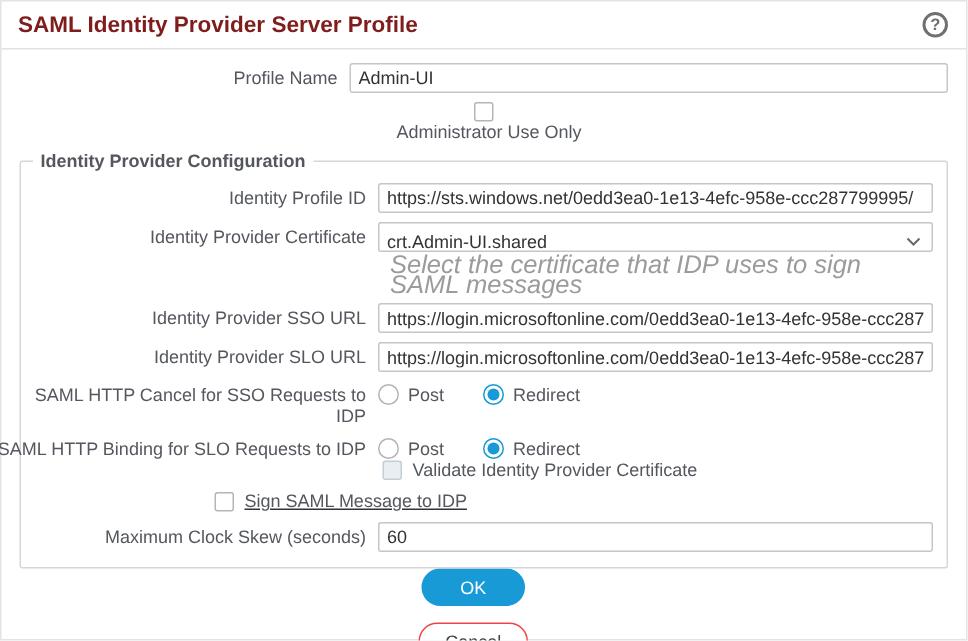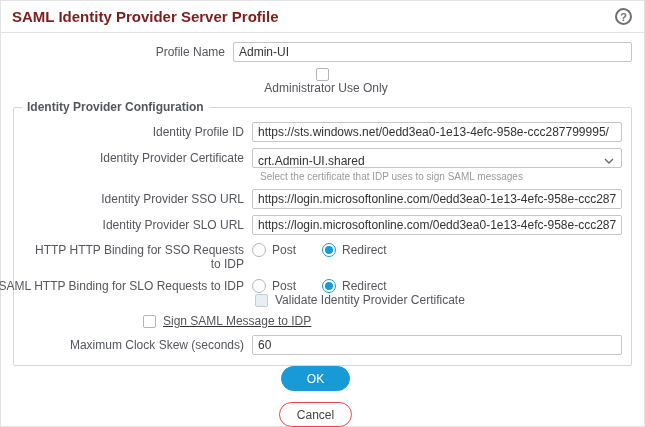--- a/index.html
+++ b/index.html
@@ -83,21 +83,21 @@
 
   .select {
     flex: 1; height: 20px;
     border: 1px solid #c6c6c6; border-radius: 2px;
     background: #fff; padding: 5px 7px 0 5px;
     display: flex; align-items: center; justify-content: space-between;
     cursor: pointer; color: #333;
   }
   .helper {
     margin: 2px 0 6px 237px;
-    font-size: 10px; color: #9b9b9b; line-height: 13px;
+    font-size: 17px; color: #9b9b9b; line-height: 13px; font-style: italic;
   }
 
   .row.top { align-items: flex-start; }
   .row.top .opts { margin-top: 0px; }
   .lbl.oneline { white-space: nowrap; direction: rtl; }
 
   .cbrow { display: flex; align-items: center; margin-bottom: 7px; }
 
   
   .footer {
@@ -161,21 +161,21 @@
         <div class="lbl">Identity Provider SSO URL</div>
         <input class="txt" type="text" value="https://login.microsoftonline.com/0edd3ea0-1e13-4efc-958e-ccc287799995/" style="">
       </div>
 
       <div class="row mb8">
         <div class="lbl">Identity Provider SLO URL</div>
         <input class="txt" type="text" value="https://login.microsoftonline.com/0edd3ea0-1e13-4efc-958e-ccc287799995/" style="">
       </div>
 
       <div class="row top mb8">
-        <div class="lbl">HTTP HTTP Binding for SSO Requests to IDP</div>
+        <div class="lbl">SAML HTTP Cancel for SSO Requests to IDP</div>
         <div class="opts">
           <span class="opt">
             <span class="radio"></span>
             <span class="opt-label">Post</span>
           </span>
           <span class="opt">
             <span class="radio sel"></span>
             <span class="opt-label">Redirect</span>
           </span>
         </div>

